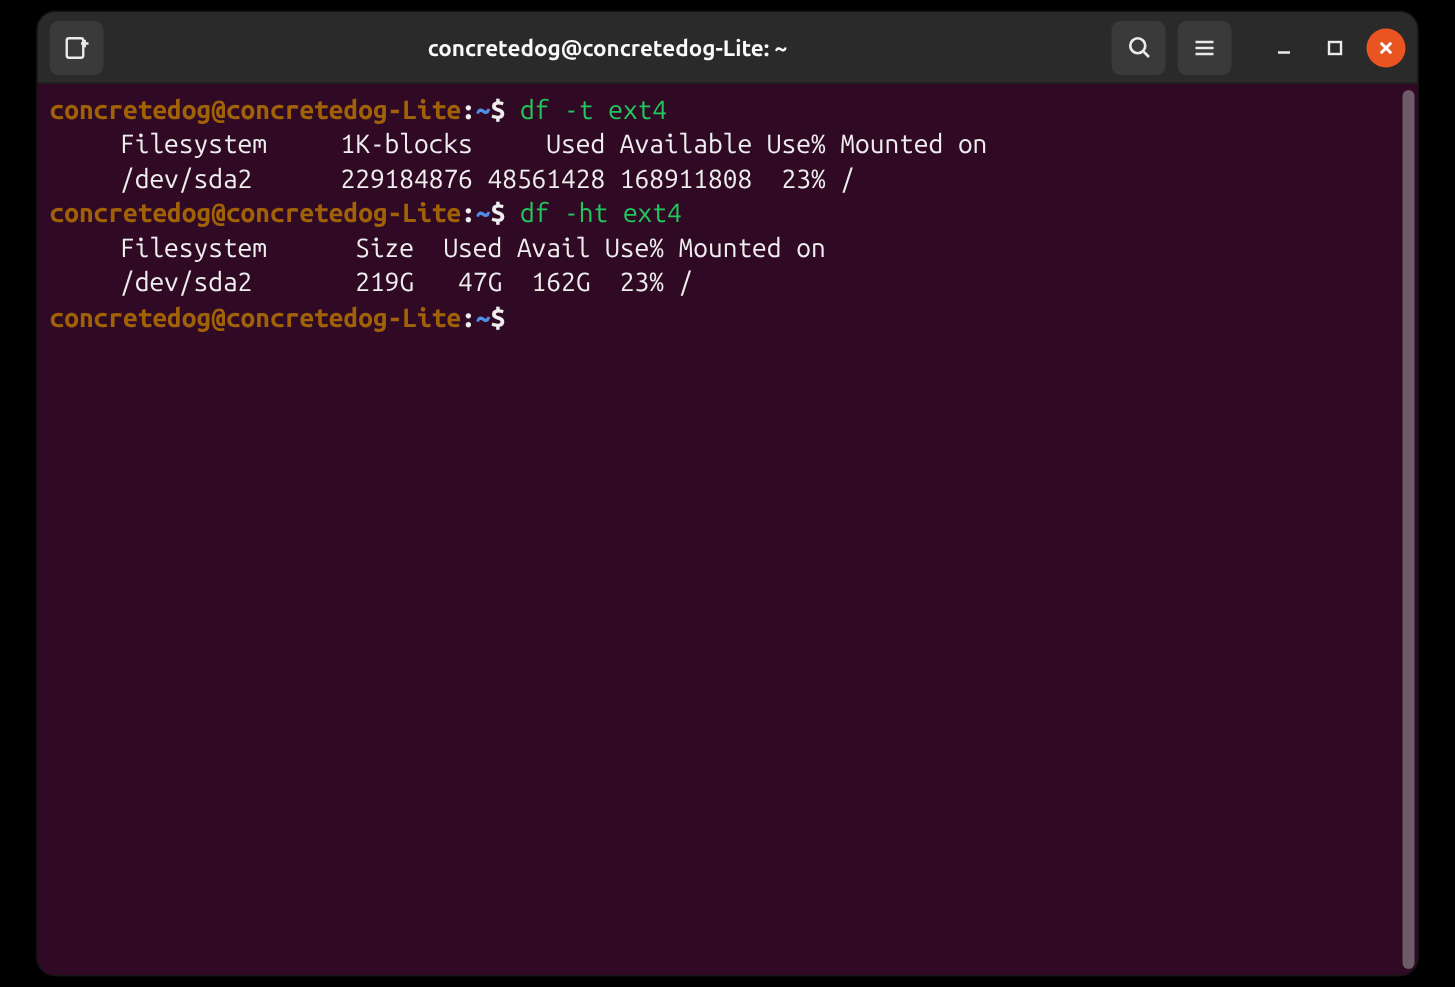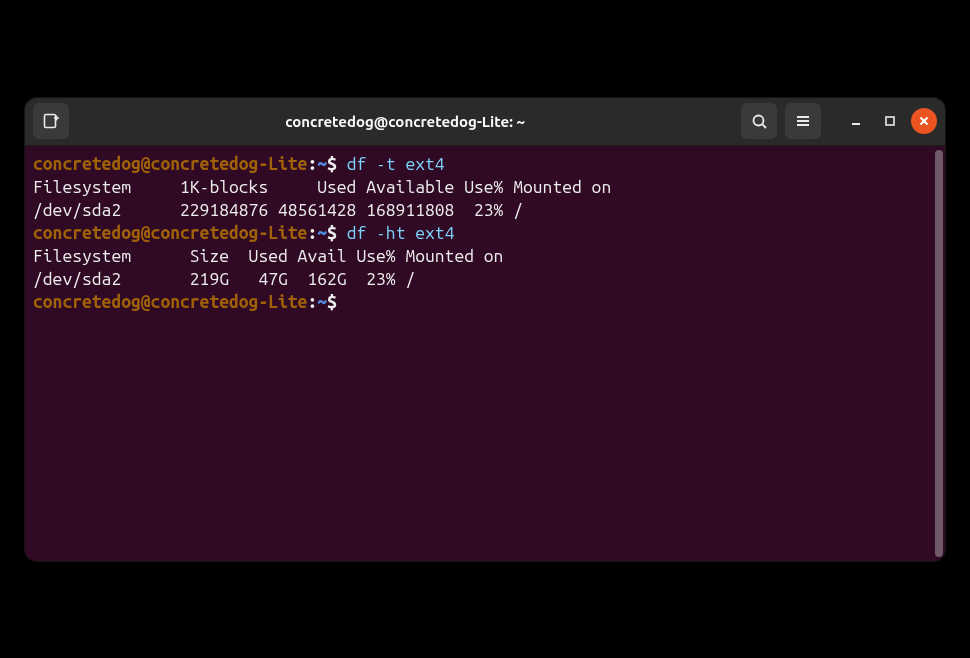--- a/index.html
+++ b/index.html
@@ -7,21 +7,21 @@
       width: 970px;
       height: 658px;
       background: #000;
       display: flex;
       align-items: center;
       justify-content: center;
       font-family: "Ubuntu", "Cantarell", sans-serif;
     }
     .window {
       width: 920px;
-      height: 463px;
+      height: 642px;
       background: #2c001e;
       border-radius: 12px;
       overflow: hidden;
       box-shadow: 0 0 0 1px rgba(255,255,255,0.08), 0 10px 40px rgba(0,0,0,0.5);
       display: flex;
       flex-direction: column;
     }
     .titlebar {
       height: 48px;
       background: #2a2a2a;
@@ -82,22 +82,22 @@
       right: 2px;
       top: 4px;
       width: 8px;
       height: calc(100% - 8px);
       background: #6f5a67;
       border-radius: 4px;
     }
     .prompt-user { color: #a16207; font-weight: 700; }
     .prompt-colon { color: #eee; font-weight: 700;}
     .prompt-path { color: #4f8de6; font-weight: 700; }
-    .cmd { color: #7dd3fc; }
-    .out { color: #eee; }
+    .cmd { color: #22c55e; }
+    .out { color: #eee; margin-left: 47px; }
     svg { display: block; }
   </style>
 </head>
 <body>
 
 <div class="window">
   <div class="titlebar">
     <div class="tb-left">
       <button class="tb-btn">
         <span>

